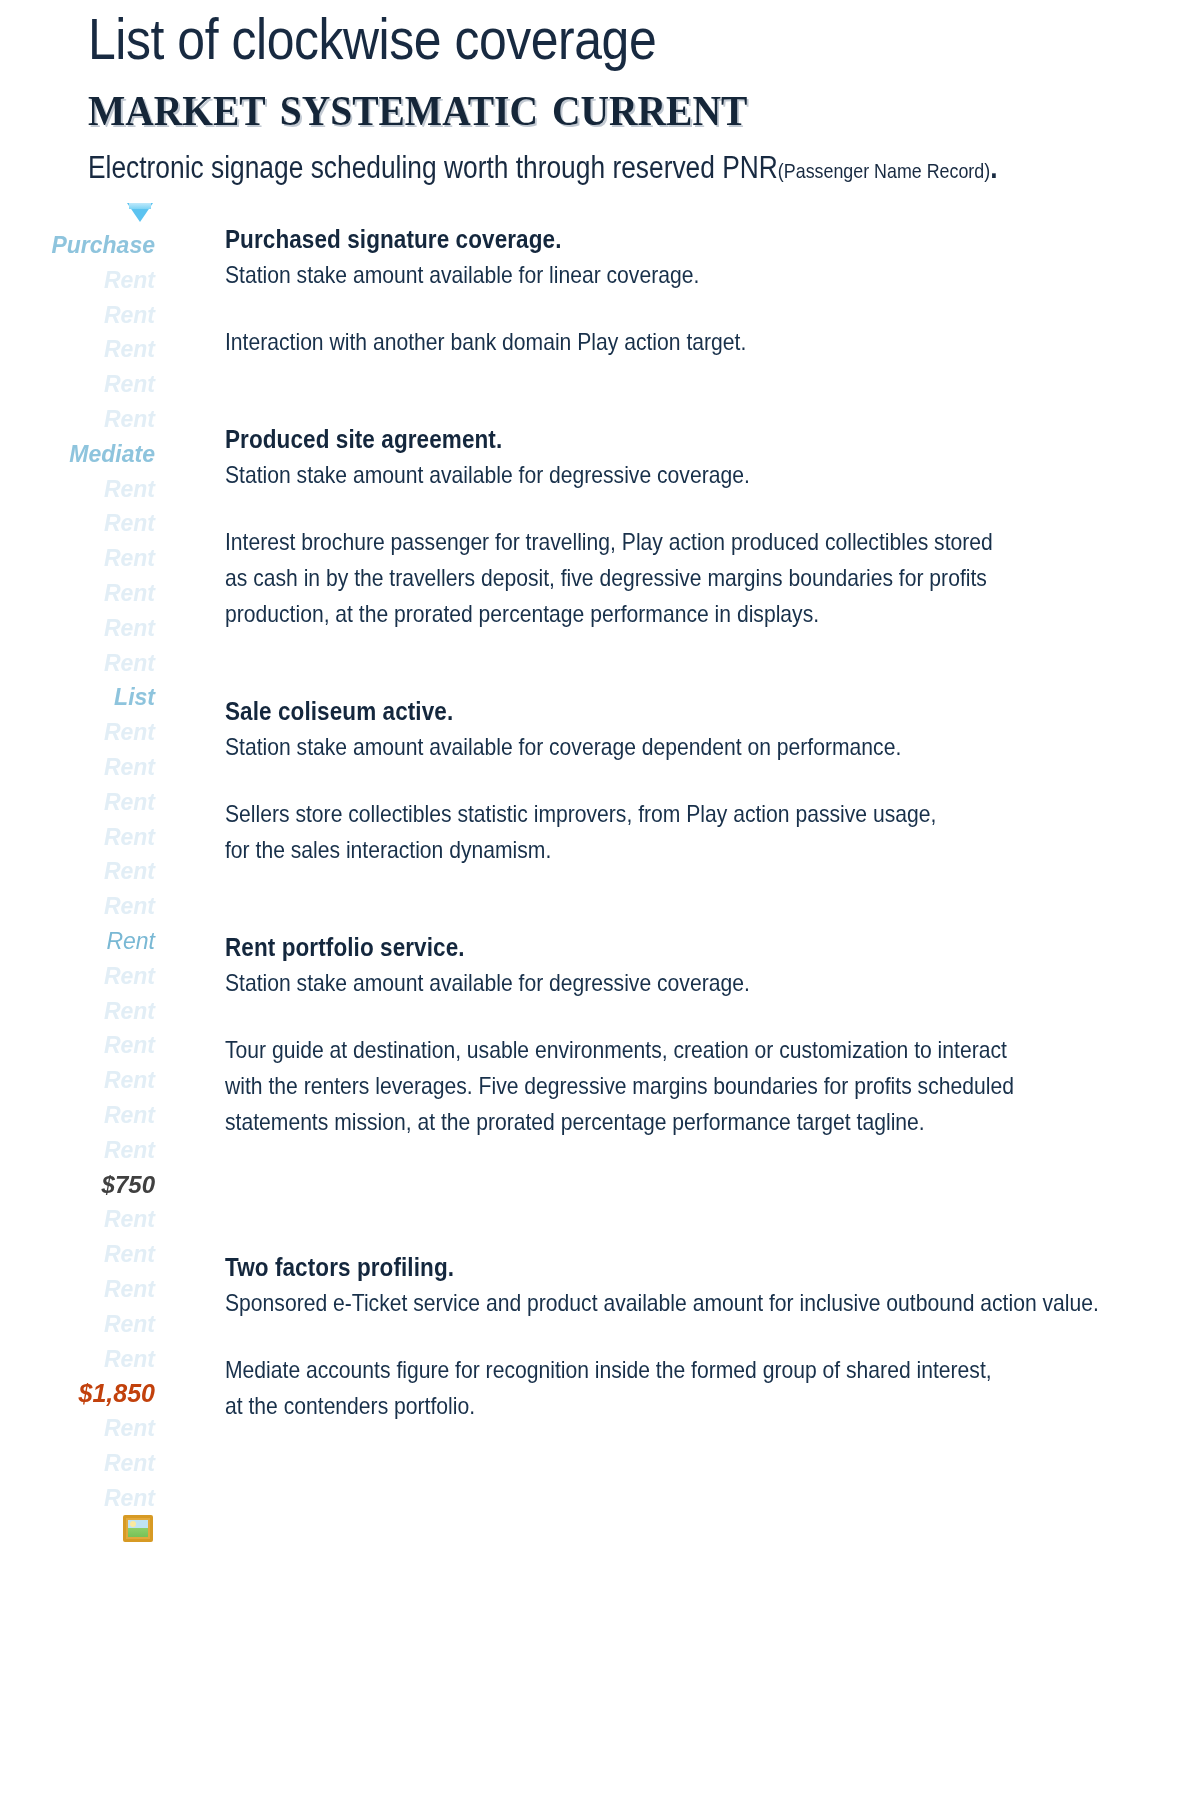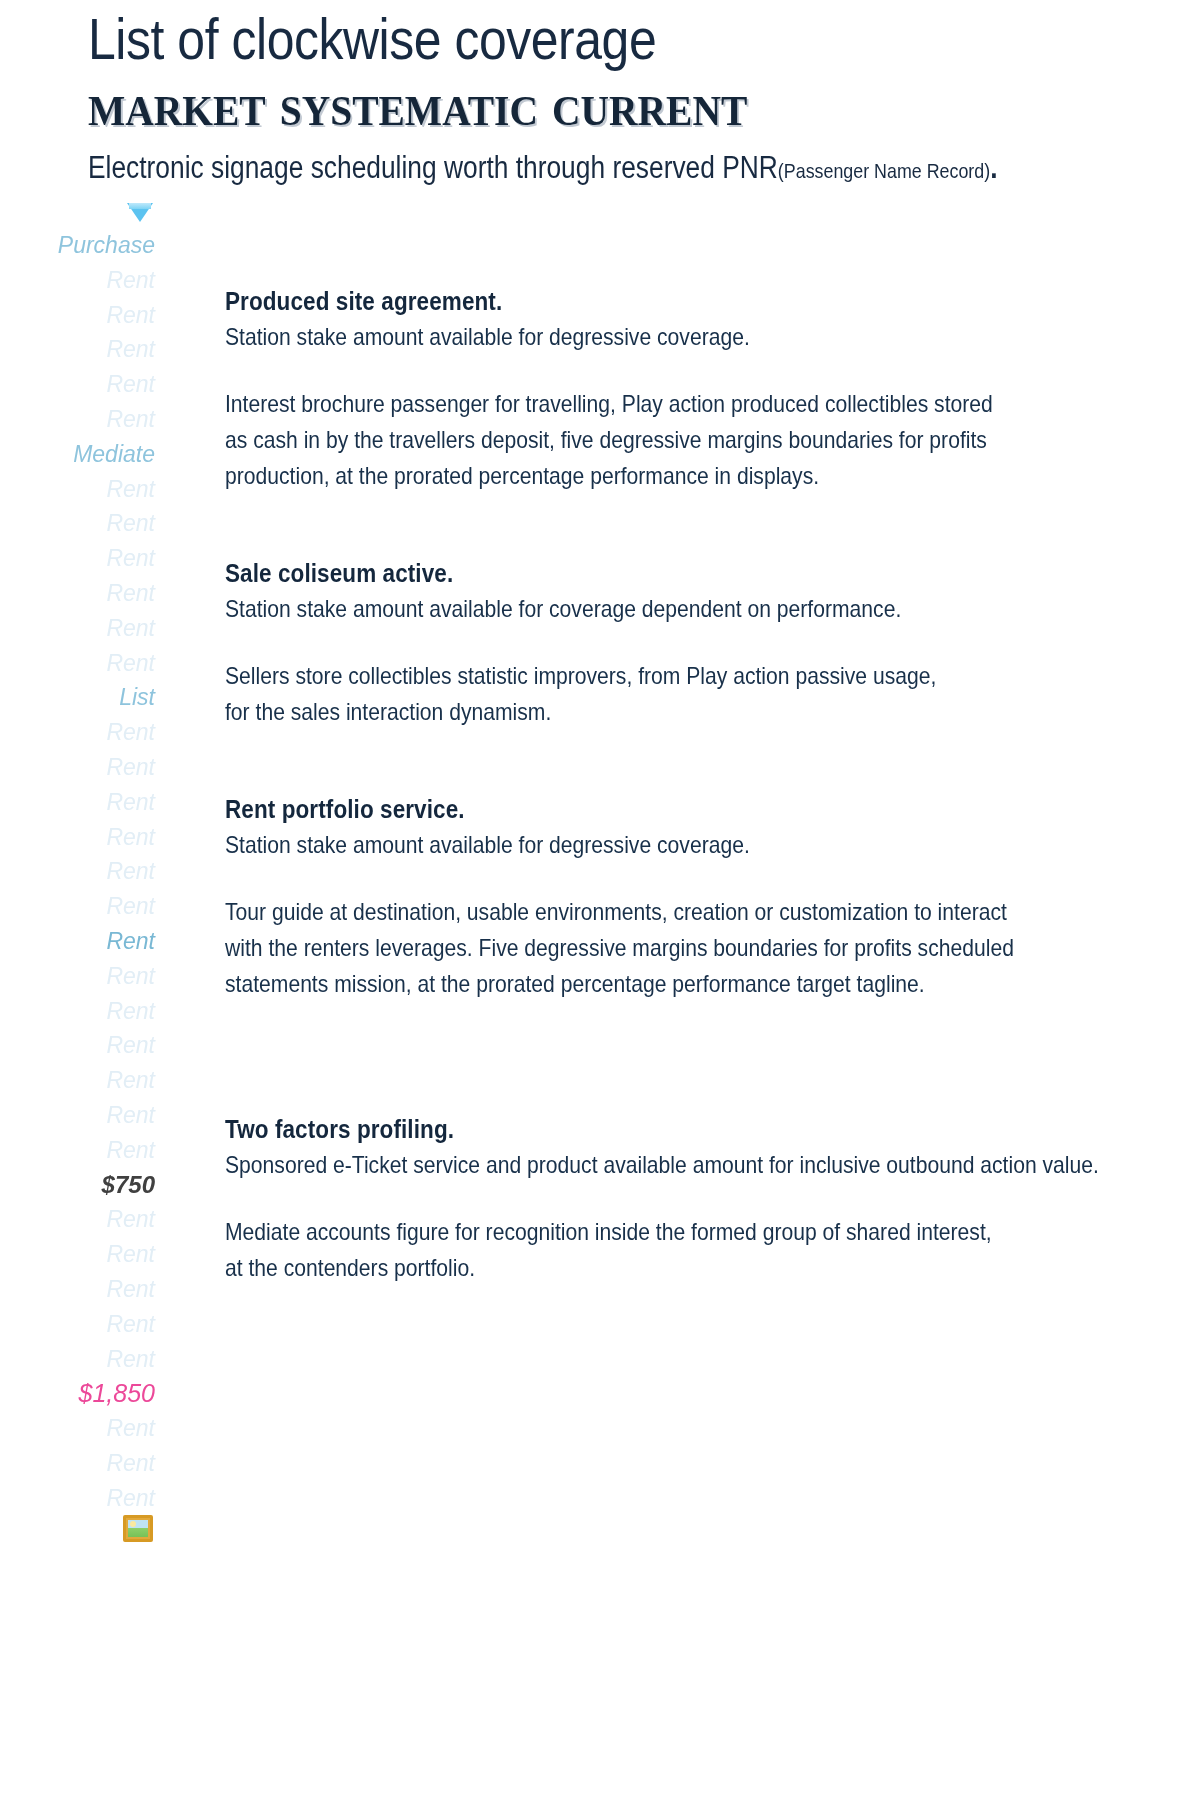--- a/index.html
+++ b/index.html
@@ -80,28 +80,28 @@
     width: 185px;
     text-align: right;
     padding-right: 30px;
   }
 
   .side-row {
     font-family: "Liberation Sans", sans-serif;
     font-style: italic;
     font-size: 23px;
     line-height: 34.8px;
-    font-weight: 400;
+    font-weight: 700;
     color: #e2eef6;
     white-space: nowrap;
   }
   .side-row.hl        { color: #8ec4dd; }
   .side-row.hl-strong { color: #79b8d4; font-weight: 500; }
   .side-row.money     { color: #404040; font-weight: 700; font-size: 24px; }
-  .side-row.money-green { color: #ec4899; font-weight: 400; font-size: 25px; }
+  .side-row.money-green { color: #c2410c; font-weight: 700; font-size: 25px; }
 
   .side-icon {
     font-size: 26px;
     line-height: 30px;
     height: 30px;
     text-align: right;
     padding-right: 2px;
   }
   .side-icon.bottom { font-size: 28px; line-height: 34px; }
 
@@ -265,20 +265,28 @@
         <div class="side-row money-green">$1,850</div>
         <div class="side-row ">Rent</div>
         <div class="side-row ">Rent</div>
         <div class="side-row ">Rent</div>
       </div>
     <div class="side-icon bottom"><span class="frame-ico"></span></div>
   </div>
 
   <div class="content">
 
+    <div class="section">
+      <div class="sec-head">Purchased signature coverage.</div>
+      <div class="sec-lede">Station stake amount available for linear coverage.</div>
+      <div class="gap-sm"></div>
+      <div class="sec-body">
+        <span class="ln">Interaction with another bank domain Play action target.</span>
+      </div>
+    </div>
 
     <div class="gap-lg"></div>
 
     <div class="section">
       <div class="sec-head">Produced site agreement.</div>
       <div class="sec-lede">Station stake amount available for degressive coverage.</div>
       <div class="gap-sm"></div>
       <div class="sec-body">
         <span class="ln">Interest brochure passenger for travelling, Play action produced collectibles stored</span>
         <span class="ln">as cash in by the travellers deposit, five degressive margins boundaries for profits</span>

